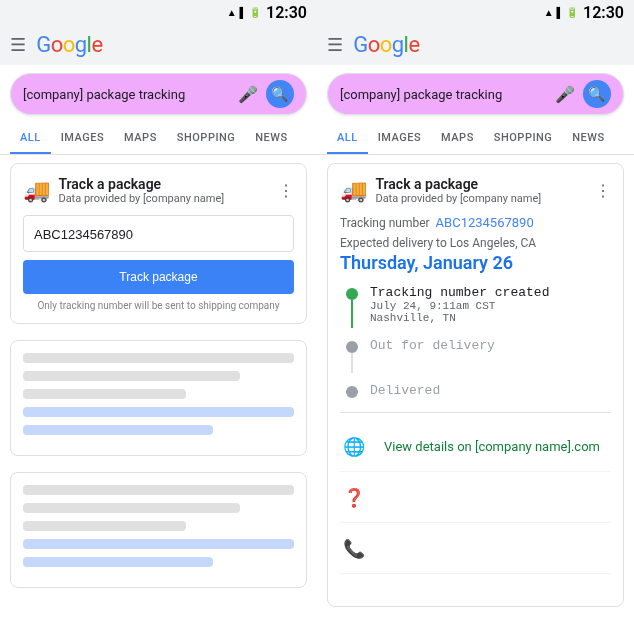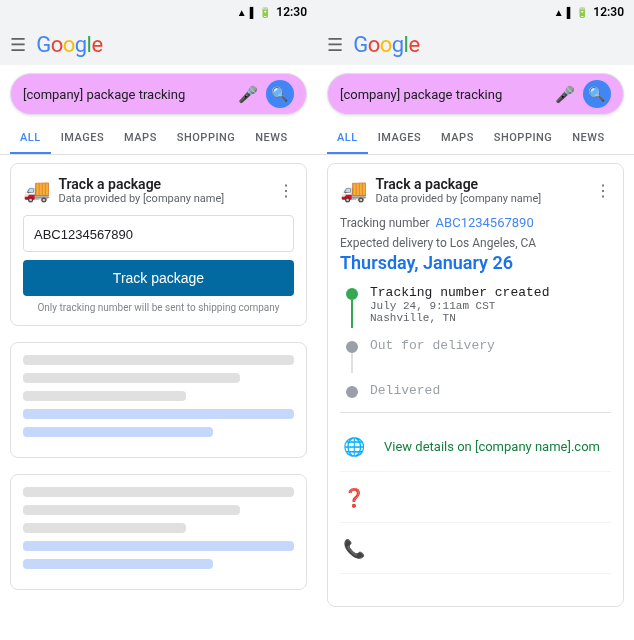--- a/index.html
+++ b/index.html
@@ -27,21 +27,21 @@
       background: #f1f3f4;
       display: flex;
       align-items: center;
       justify-content: flex-end;
       padding: 0 10px;
       font-size: 11px;
       font-weight: 600;
       gap: 4px;
     }
     .status-bar .time {
-      font-size: 12px;
+      font-size: 16px;
       font-weight: 600;
     }
     .status-icons {
       display: flex;
       align-items: center;
       gap: 3px;
       font-size: 10px;
     }
 
     
@@ -168,27 +168,27 @@
       margin-bottom: 8px;
     }
     .tracking-input {
       font-size: 13px;
       color: #202124;
       width: 100%;
       border: none;
       outline: none;
     }
     .track-btn {
-      background: #0369a1;
+      background: #3b82f6;
       color: #fff;
       border: none;
       border-radius: 4px;
       width: 100%;
       padding: 10px;
-      font-size: 14px;
+      font-size: 12px;
       font-weight: 500;
       cursor: pointer;
       margin-bottom: 6px;
     }
     .disclaimer {
       font-size: 10px;
       color: #80868b;
       text-align: center;
     }
 

